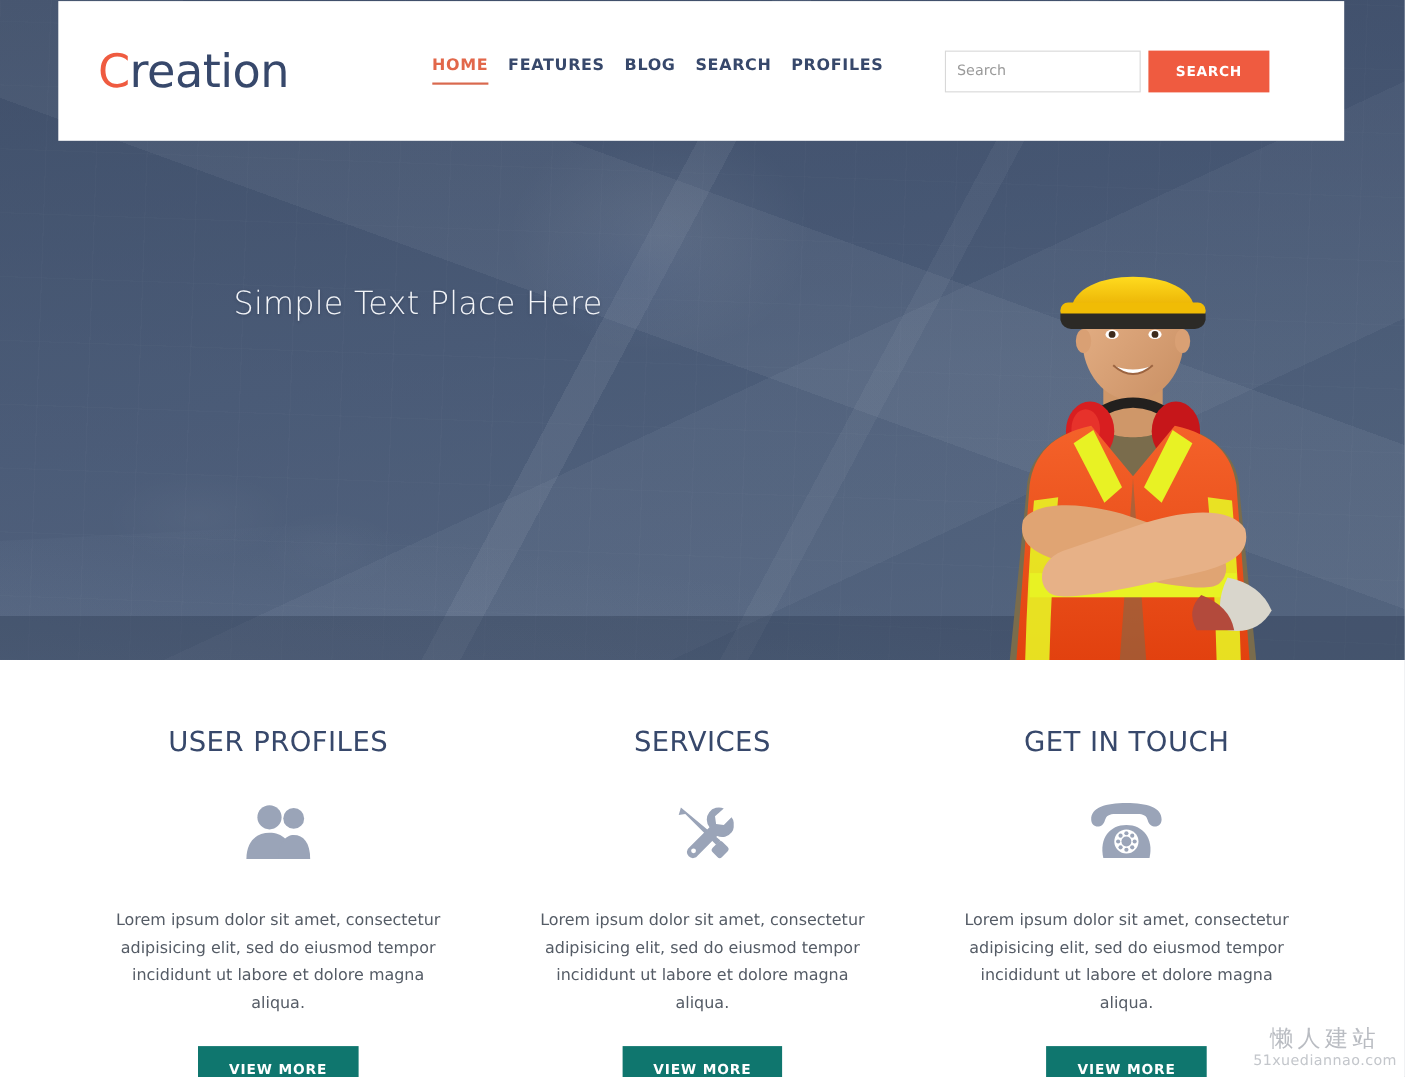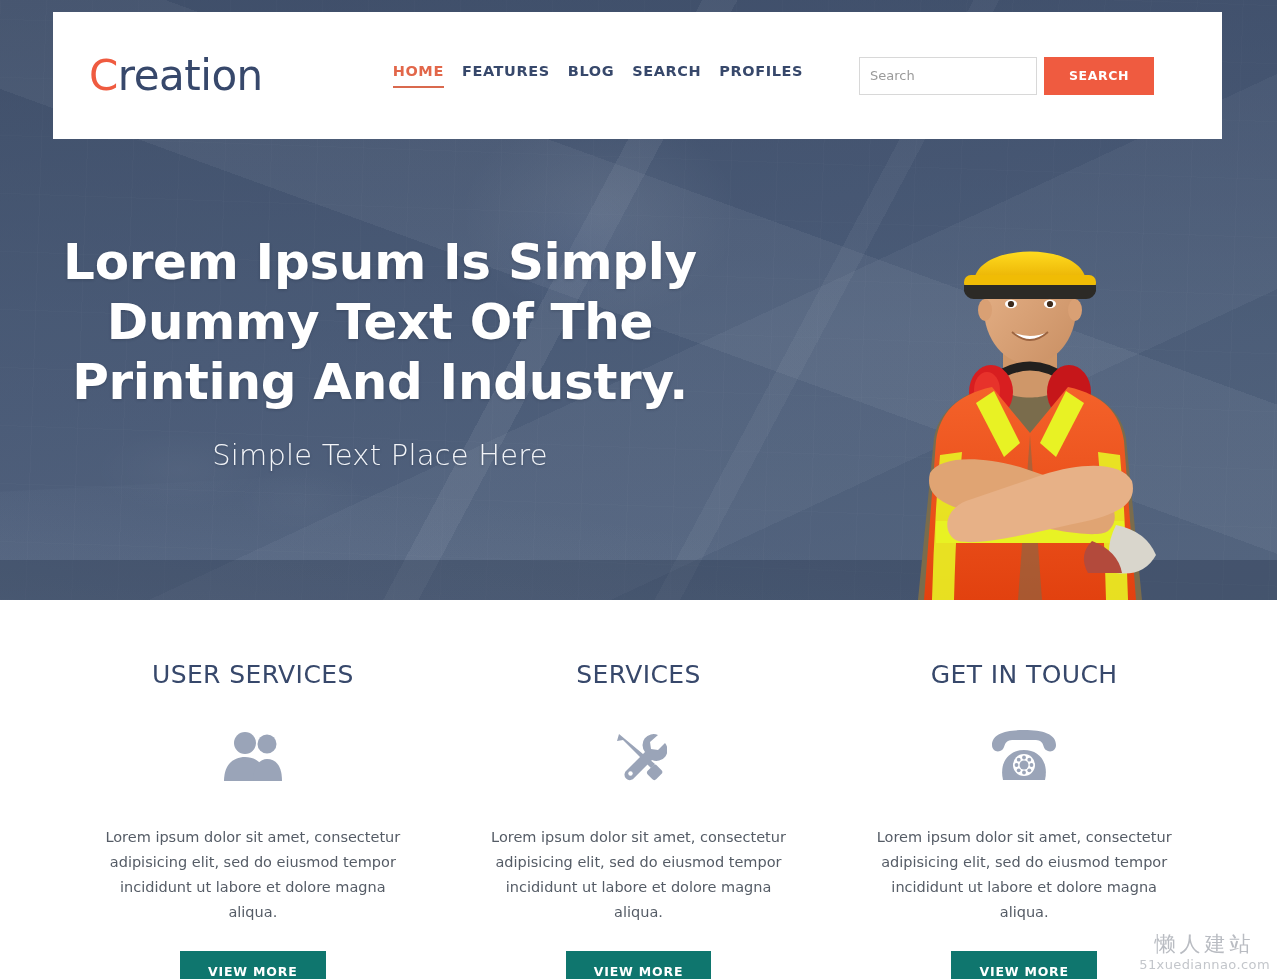--- a/index.html
+++ b/index.html
@@ -54,21 +54,21 @@
   }
   
   .hero-wash {
     position:absolute; left:-80px; top:470px; width:1000px; height:200px;
     background:linear-gradient(12deg, rgba(168,184,206,.16), rgba(168,184,206,0) 70%);
     transform:rotate(-3deg);
   }
 
   
   .header {
-    position:absolute; left:53px; top:12px; width:1169px; height:127px;
+    position:absolute; left:53px; top:1px; width:1169px; height:127px;
     background:#ffffff;
     display:flex; align-items:center;
     z-index:10;
   }
   .logo { margin-left:36px; font-size:42px; letter-spacing:-.5px; white-space:nowrap; }
   .logo .c { color:#ef5b40; font-weight:400; }
   .logo .rest { color:#37486b; font-weight:400; }
 
   .nav { display:flex; align-items:center; margin-left:130px; gap:18px; }
   .nav-item {
@@ -146,25 +146,20 @@
 
 <div class="page">
 
   <div class="hero">
     <div class="hero-photo"></div>
     <div class="hero-wash"></div>
     <div class="hero-band"></div>
   </div>
 
   <div class="hero-text">
-    <div class="hero-title">
-      <div>Lorem Ipsum Is Simply</div>
-      <div>Dummy Text Of The</div>
-      <div>Printing And Industry.</div>
-    </div>
     <div class="hero-sub">Simple Text Place Here</div>
   </div>
 
   <div class="worker">
     <svg viewBox="0 0 300 395" xmlns="http://www.w3.org/2000/svg">
       <defs>
         <linearGradient id="vestG" x1="0" y1="0" x2="0" y2="1">
           <stop offset="0" stop-color="#f4622a"></stop>
             <stop offset="1" stop-color="#e2410f"></stop>
         </linearGradient>
@@ -242,21 +237,21 @@
 
     <div class="search-wrap">
       <input class="search-input" type="text" placeholder="Search" style="">
       <button class="search-btn">SEARCH</button>
     </div>
   </div>
 
   <div class="features">
 
     <div class="card">
-      <div class="card-title">USER SERVICES</div>
+      <div class="card-title">USER PROFILES</div>
       <div class="card-icon">
         <svg width="62" height="50" viewBox="0 0 62 50">
           <circle cx="23" cy="12" r="11"></circle>
           <path d="M2 50 C2 33 12 26 23 26 C34 26 44 33 44 50 z"></path>
           <circle cx="45" cy="13" r="9.5"></circle>
           <path d="M31 50 C31 35 38 28 45 28 C54 28 60 35 60 50 z"></path>
         </svg>
       </div>
       <div class="card-text">Lorem ipsum dolor sit amet, consectetur adipisicing elit, sed do eiusmod tempor incididunt ut labore et dolore magna aliqua.</div>
       <button class="card-btn">VIEW MORE</button>

